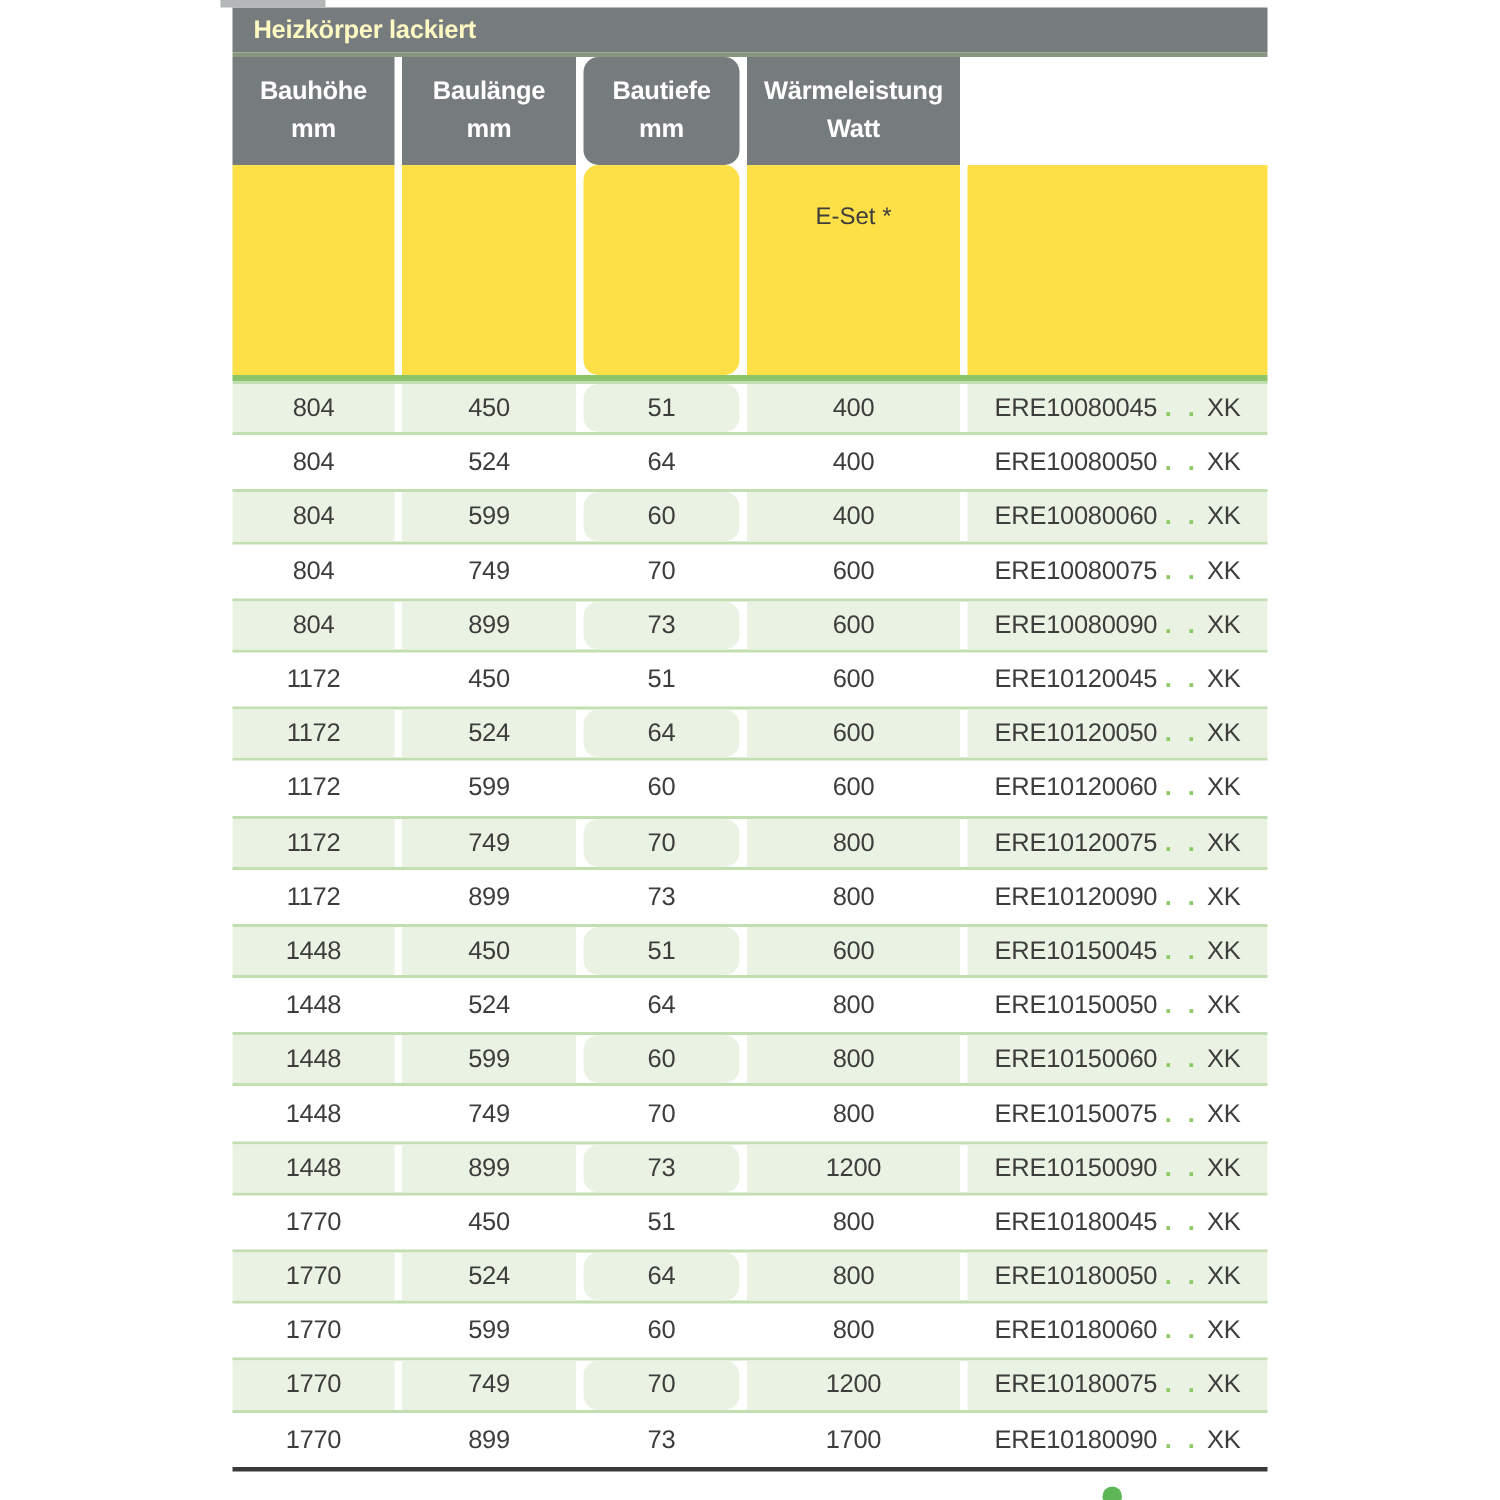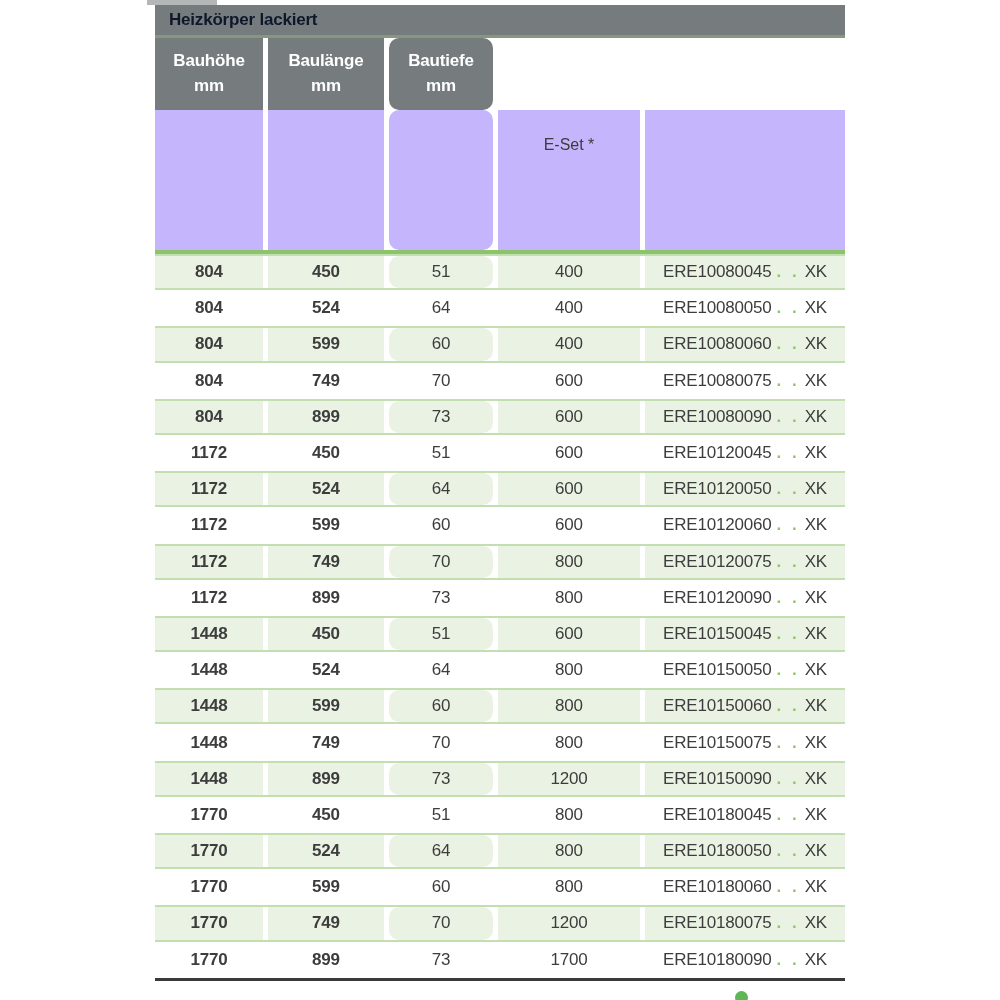--- a/index.html
+++ b/index.html
@@ -26,21 +26,21 @@
     left: -8px;
     top: 0;
     width: 70px;
     height: 5px;
     background: #b3b7b8;
   }
   .title-bar {
     margin-top: 5px;
     height: 30px;
     background: #767b7d;
-    color: #0f172a;
+    color: #fef9c3;
     font-weight: bold;
     font-size: 17px;
     display: flex;
     align-items: center;
     padding-left: 14px;
     box-sizing: border-box;
     letter-spacing: -0.2px;
   }
   .divider {
     height: 3px;
@@ -63,21 +63,21 @@
     font-weight: bold;
     font-size: 17px;
     display: flex;
     flex-direction: column;
     justify-content: center;
     align-items: center;
     line-height: 1.45;
     letter-spacing: -0.2px;
   }
   .subheader-cell {
-    background: #c4b5fd;
+    background: #fde047;
   }
   .eset-cell {
     display: flex;
     justify-content: center;
     align-items: flex-start;
     padding-top: 26px;
     font-size: 16px;
     color: #3c3c3c;
   }
   .accent-line {
@@ -99,21 +99,21 @@
   }
   .cell {
     display: flex;
     align-items: center;
     justify-content: center;
     font-size: 17px;
     color: #3d3d3d;
     letter-spacing: -0.2px;
     white-space: nowrap;
   }
-  .cell.bold { font-weight: bold; }
+  .cell.bold { font-weight: normal; }
   .article-dots {
     color: #8cc965;
     font-weight: bold;
     margin: 0 5px;
     letter-spacing: 3px;
   }
   .bottom-line {
     height: 3px;
     background: #3a3a3a;
   }
@@ -145,20 +145,24 @@
       <span>mm</span>
     </div>
     <div class="header-cell w1">
       <span>Baulänge</span>
       <span>mm</span>
     </div>
     <div class="header-cell w2">
       <span>Bautiefe</span>
       <span>mm</span>
     </div>
+    <div class="header-cell w3">
+      <span>Wärmeleistung</span>
+      <span>Watt</span>
+    </div>
   </div>
 
   <div class="hrow subheader-row">
     <div class="subheader-cell w0"></div>
     <div class="subheader-cell w1"></div>
     <div class="subheader-cell w2"></div>
     <div class="subheader-cell w3 eset-cell">
       <span>E-Set *</span>
     </div>
     <div class="subheader-cell w4"></div>

